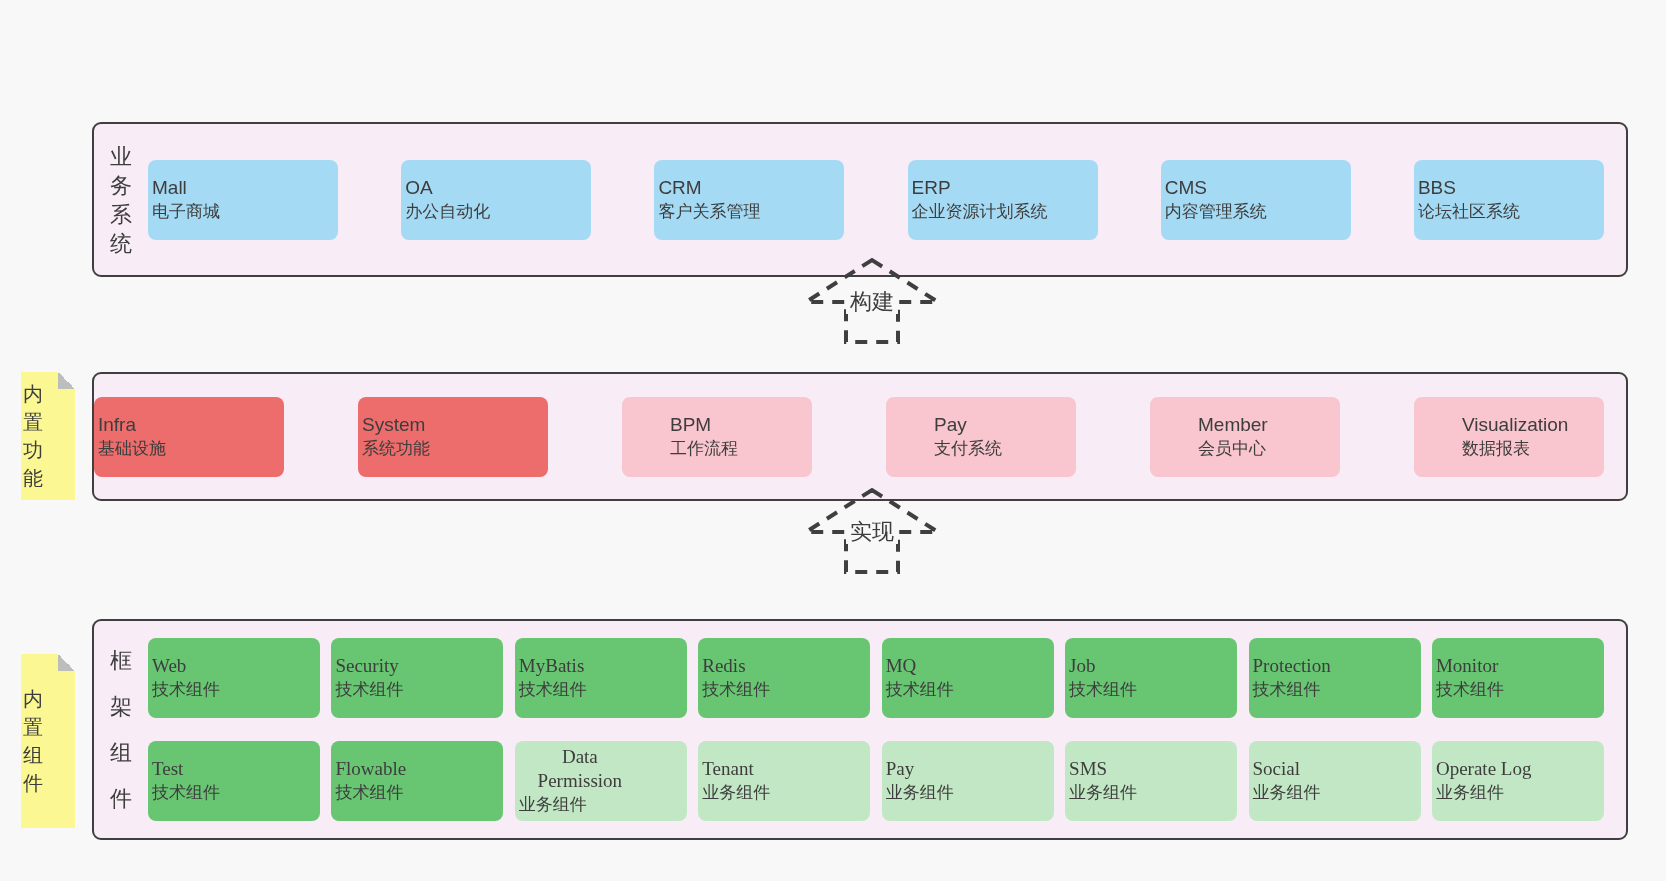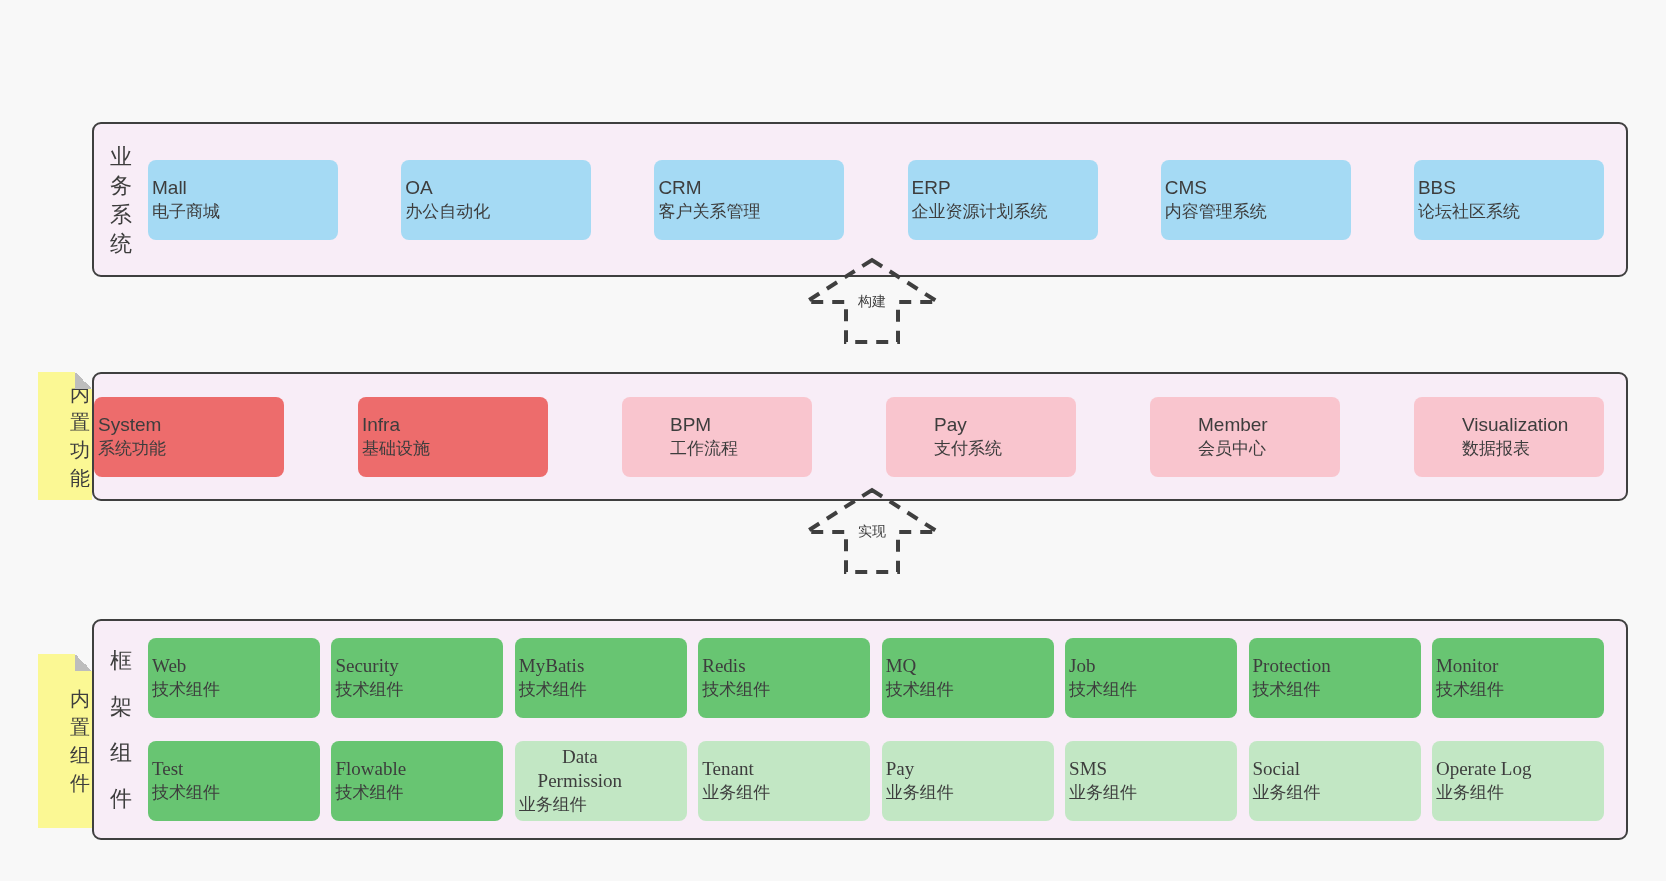--- a/index.html
+++ b/index.html
@@ -61,23 +61,23 @@
   .box .zh{font-size:17px;line-height:24px;}
   .layer-grid .box .en{max-width:122px;}
   .v-blue{background:var(--c-blue);}
   .v-red{background:var(--c-red);}
   .v-pink{background:var(--c-pink);padding-left:48px;}
   .v-green-dark{background:var(--c-green-dark);}
   .v-green-light{background:var(--c-green-light);}
 
   
   .sticky{
-    position:absolute;left:38px;width:54px;
+    position:absolute;left:21px;width:54px;
     background:var(--c-sticky-bg);
-    display:flex;align-items:center;justify-content:flex-end;
+    display:flex;align-items:center;justify-content:flex-start;
   }
   #sticky-1{top:372px;height:128px;}
   #sticky-2{top:654px;height:174px;}
   .sticky .vtext{
     width:24px;word-break:break-all;text-align:center;
     font-size:20px;line-height:28px;
   }
   .sticky-fold{
     position:absolute;top:0;right:0;width:17px;height:17px;
     background:linear-gradient(to bottom left,#f8f8f8 0 50%,#bdbdbd 50% 100%);
@@ -91,21 +91,21 @@
   .arrow polygon{
     fill:none;
     stroke:var(--c-outline);
     stroke-width:4;
     stroke-dasharray:12 9;
   }
   .arrow-label{
     position:absolute;left:50%;top:33px;transform:translateX(-50%);
     background:#f8f8f8;
     padding:0 4px;
-    font-size:14px;line-height:25px;
+    font-size:22px;line-height:25px;
     white-space:nowrap;
   }
 </style>
 </head>
 <body>
 
 <div class="stage">
 
   <div class="layer layer-six" id="layer-0">
     <div class="side-label">
@@ -149,26 +149,26 @@
   </div>
 
   <div class="sticky" id="sticky-1">
     <div class="sticky-fold"></div>
     <div class="vtext">内置功能</div>
   </div>
   <div class="layer layer-six" id="layer-1">
     <div class="boxes-area">
         <div class="box-row">
           <div class="box v-red">
+            <div class="en">Infra</div>
+            <div class="zh">基础设施</div>
+          </div>
+          <div class="box v-red">
             <div class="en">System</div>
             <div class="zh">系统功能</div>
-          </div>
-          <div class="box v-red">
-            <div class="en">Infra</div>
-            <div class="zh">基础设施</div>
           </div>
           <div class="box v-pink">
             <div class="en">BPM</div>
             <div class="zh">工作流程</div>
           </div>
           <div class="box v-pink">
             <div class="en">Pay</div>
             <div class="zh">支付系统</div>
           </div>
           <div class="box v-pink">

